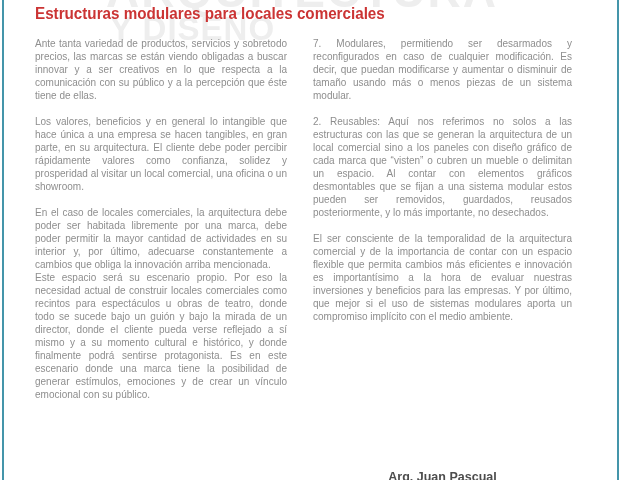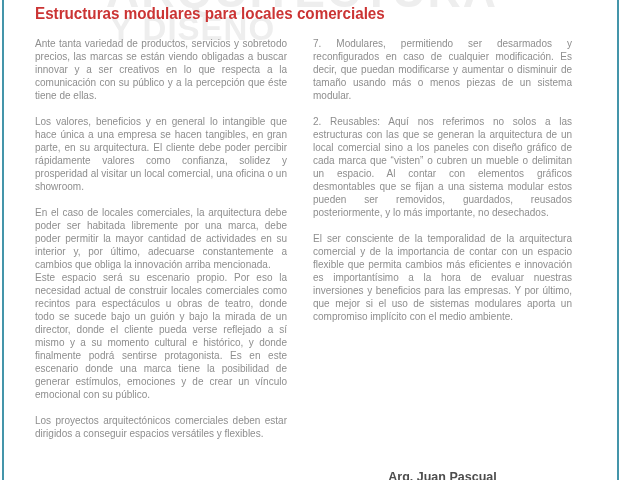--- a/index.html
+++ b/index.html
@@ -106,21 +106,20 @@
   </div>
 
   <h1 class="article-title">Estructuras modulares para locales comerciales</h1>
 
   <div class="columns">
     <div class="col col-left">
       <p>Ante tanta variedad de productos, servicios y sobretodo precios, las marcas se están viendo obligadas a buscar innovar y a ser creativos en lo que respecta a la comunicación con su público y a la percepción que éste tiene de ellas.</p>
       <p>Los valores, beneficios y en general lo intangible que hace única a una empresa se hacen tangibles, en gran parte, en su arquitectura. El cliente debe poder percibir rápidamente valores como confianza, solidez y prosperidad al visitar un local comercial, una oficina o un showroom.</p>
       <p>En el caso de locales comerciales, la arquitectura debe poder ser habitada libremente por una marca, debe poder permitir la mayor cantidad de actividades en su interior y, por último, adecuarse constantemente a cambios que obliga la innovación arriba mencionada.
 Este espacio será su escenario propio. Por eso la necesidad actual de construir locales comerciales como recintos para espectáculos u obras de teatro, donde todo se sucede bajo un guión y bajo la mirada de un director, donde el cliente pueda verse reflejado a sí mismo y a su momento cultural e histórico, y donde finalmente podrá sentirse protagonista. Es en este escenario donde una marca tiene la posibilidad de generar estímulos, emociones y de crear un vínculo emocional con su público.</p>
-      <p>Los proyectos arquitectónicos comerciales deben estar dirigidos a conseguir espacios versátiles y flexibles.</p>
     </div>
     <div class="col col-right">
       <p>7. Modulares, permitiendo ser desarmados y reconfigurados en caso de cualquier modificación. Es decir, que puedan modificarse y aumentar o disminuir de tamaño usando más o menos piezas de un sistema modular.</p>
       <p>2. Reusables: Aquí nos referimos no solos a las estructuras con las que se generan la arquitectura de un local comercial sino a los paneles con diseño gráfico de cada marca que “visten” o cubren un mueble o delimitan un espacio. Al contar con elementos gráficos desmontables que se fijan a una sistema modular estos pueden ser removidos, guardados, reusados posteriormente, y lo más importante, no desechados.</p>
       <p>El ser consciente de la temporalidad de la arquitectura comercial y de la importancia de contar con un espacio flexible que permita cambios más eficientes e innovación es importantísimo a la hora de evaluar nuestras inversiones y beneficios para las empresas. Y por último, que mejor si el uso de sistemas modulares aporta un compromiso implícito con el medio ambiente.</p>
     </div>
   </div>
 
   <div class="signature">Arq. Juan Pascual</div>
 

